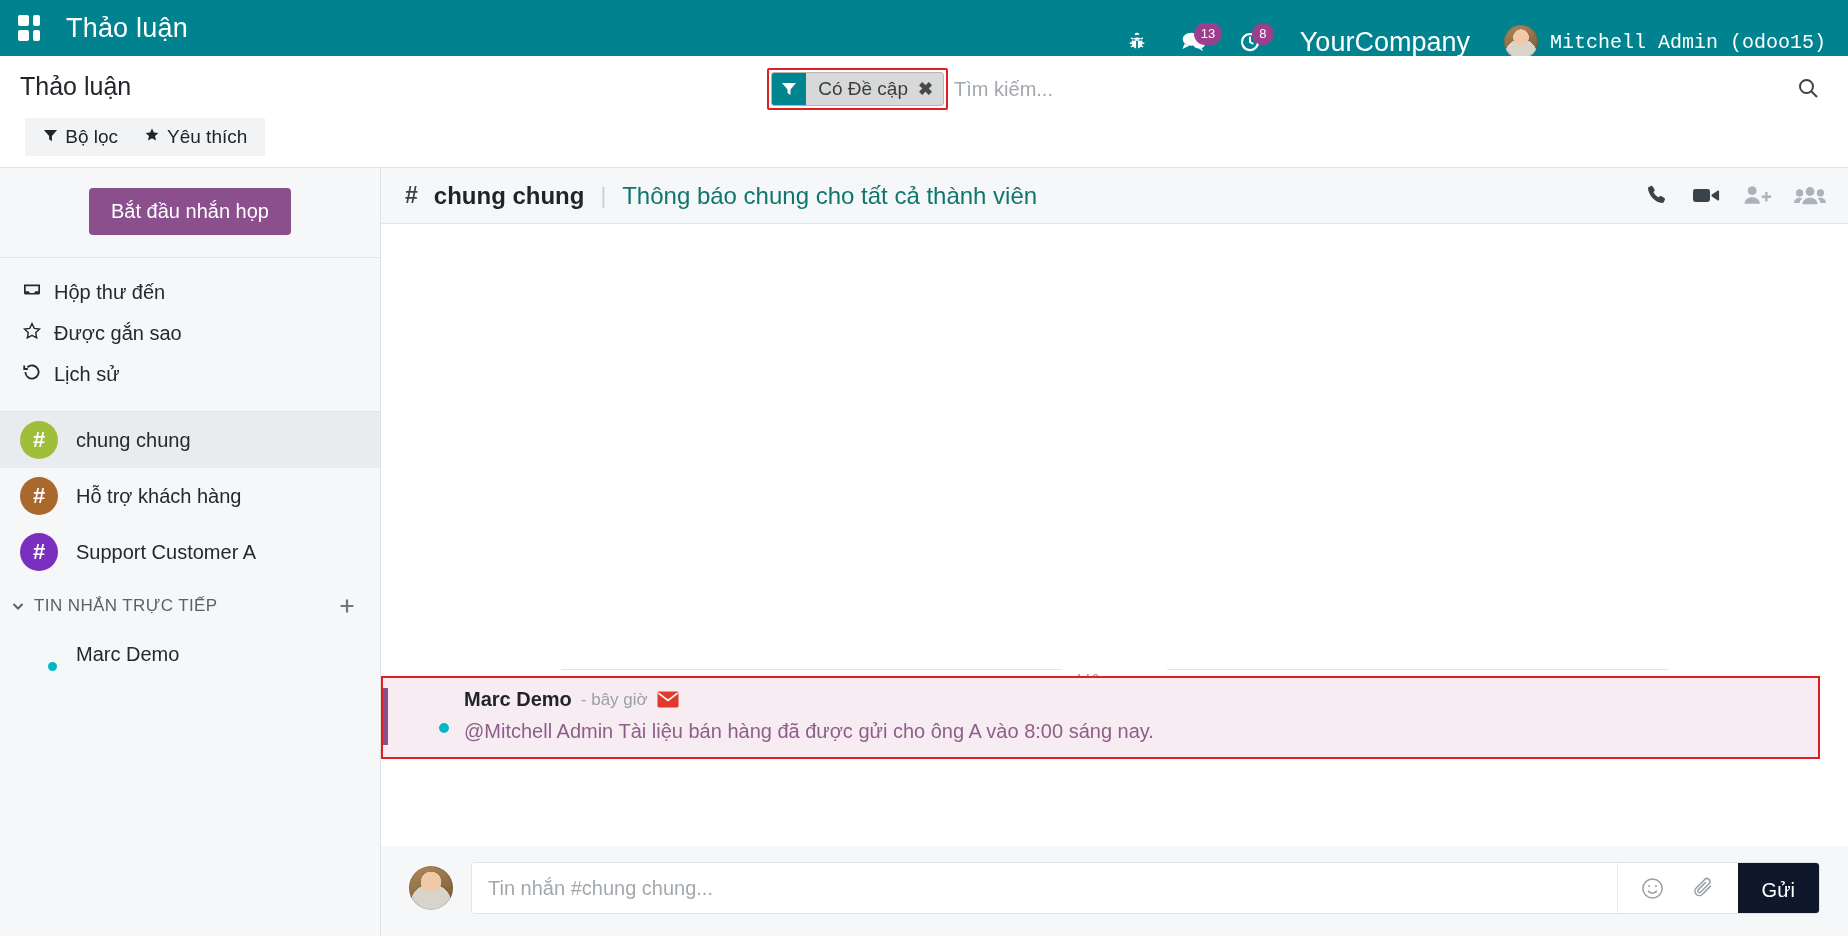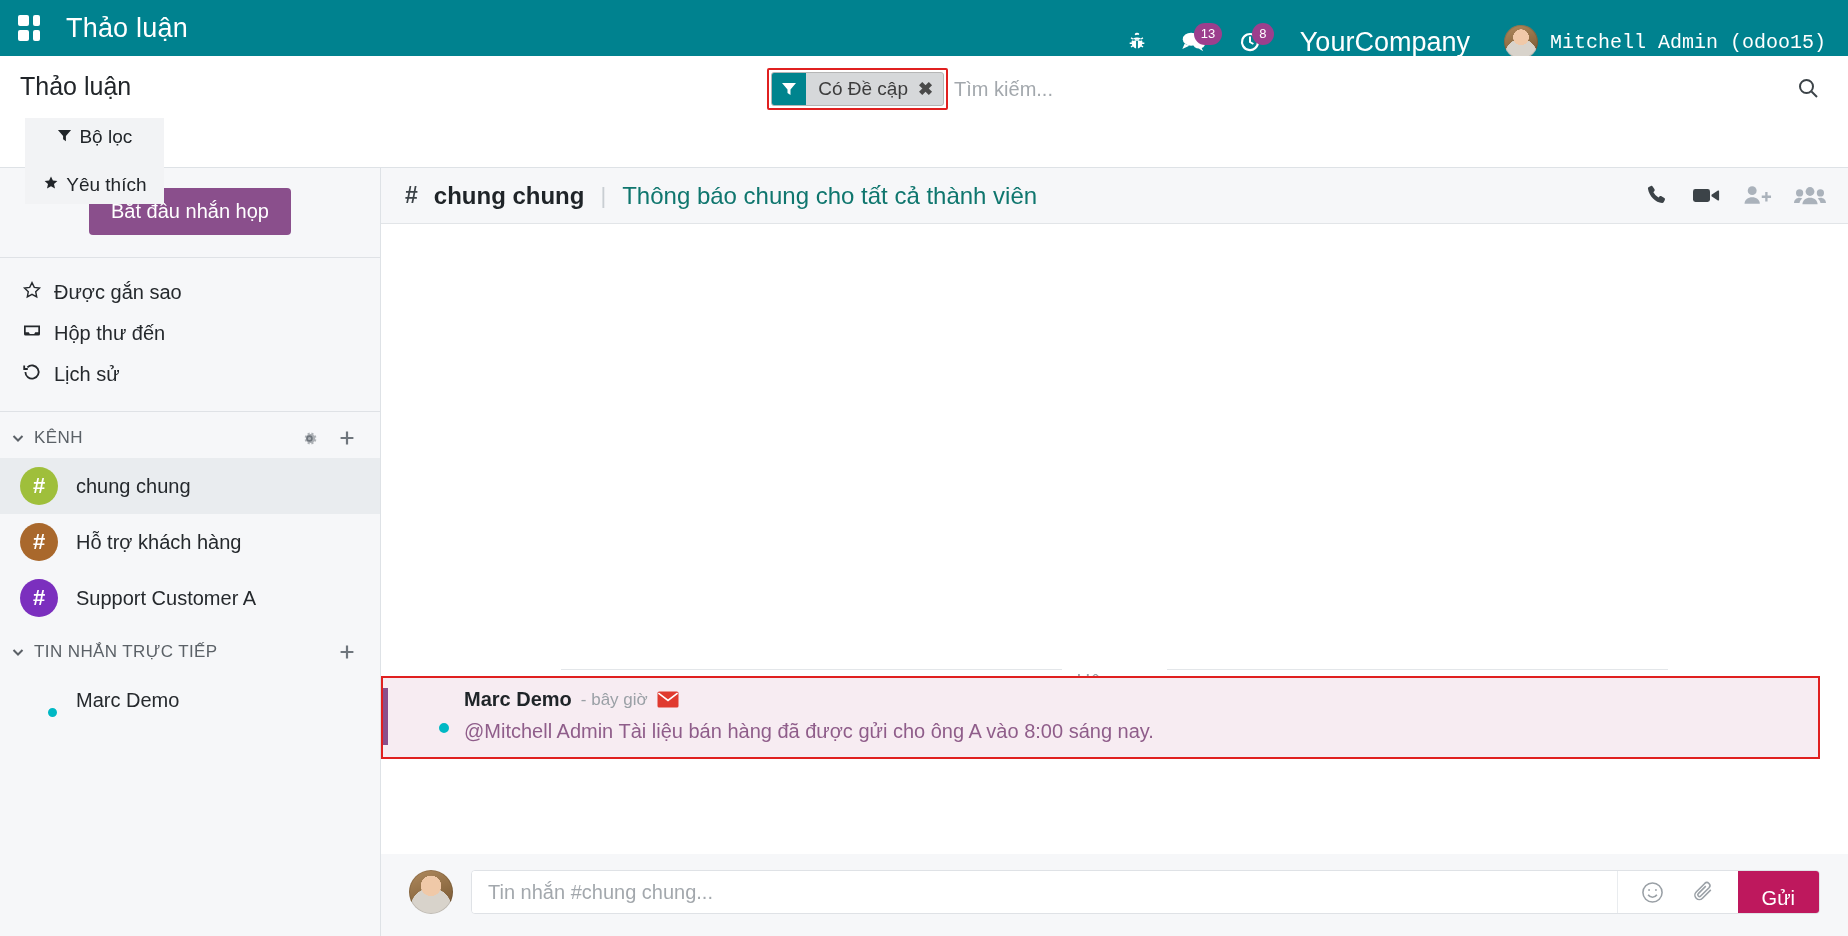--- a/index.html
+++ b/index.html
@@ -184,21 +184,20 @@
     margin-left: 12px;
     margin-top: 8px;
     background: #f2f3f5;
     display: inline-flex;
     align-items: center;
     gap: 26px;
     padding: 8px 18px;
     align-self: flex-start;
     position: relative;
     left: -118px;
-    flex-direction: column;
   }
   .cp-btn {
     display: flex;
     align-items: center;
     gap: 7px;
     font-size: 19px;
     color: #212529;
     cursor: pointer;
     white-space: nowrap;
   }
@@ -421,42 +420,42 @@
     box-shadow: inset 0 0 0 1px rgba(0,0,0,.12);
   }
   .composer-box {
     flex: 1;
     display: flex;
     align-items: stretch;
     background: #ffffff;
     border: 1px solid #dfe2e6;
     border-radius: 4px;
     overflow: hidden;
-    height: 44px;
+    height: 52px;
   }
   .composer-input {
     flex: 1;
     border: none;
     outline: none;
     font-size: 20px;
     padding: 0 16px;
     color: #3c4348;
     font-family: "Liberation Sans", sans-serif;
   }
   .composer-input::placeholder { color: #a3a8ad; }
   .composer-tools {
     display: flex;
     align-items: center;
     gap: 26px;
     padding: 0 22px;
     border-left: 1px solid #e9ecef;
   }
   .composer-tool { cursor: pointer; display: flex; align-items: center; }
   .send-btn {
-    background: #be185d;
+    background: #0f172a;
     color: #ffffff;
     border: none;
     font-size: 20px;
     padding: 16px 24px;
     cursor: pointer;
     font-family: "Liberation Sans", sans-serif;
   }
 </style>
 </head>
 <body>
@@ -555,64 +554,45 @@
 <div class="body-wrap">
 
   <div class="sidebar">
     <div class="sidebar-top">
       <button class="meeting-btn">Bắt đầu nhắn họp</button>
     </div>
 
     <div class="mailbox-list">
       <div class="mailbox-item">
         <span>
+          <svg width="20" height="20" viewBox="0 0 20 20" fill="#25292d">
+            <path d="M2 4.5h16v8.5a1.5 1.5 0 0 1-1.5 1.5h-13A1.5 1.5 0 0 1 2 13V4.5zm1.7 1.7v5.1h3.1l1 1.6h4.4l1-1.6h3.1V6.2H3.7z"></path>
+          </svg>
+        </span>
+        <span>Hộp thư đến</span>
+      </div>
+      <div class="mailbox-item">
+        <span>
           <svg width="20" height="20" viewBox="0 0 20 20" fill="none" stroke="#25292d" stroke-width="1.4">
             <path d="M10 2.6l2.3 4.8 5.2.7-3.8 3.6 1 5.2L10 14.4 5.3 16.9l1-5.2L2.5 8.1l5.2-.7z"></path>
           </svg>
         </span>
         <span>Được gắn sao</span>
-      </div>
-      <div class="mailbox-item">
-        <span>
-          <svg width="20" height="20" viewBox="0 0 20 20" fill="#25292d">
-            <path d="M2 4.5h16v8.5a1.5 1.5 0 0 1-1.5 1.5h-13A1.5 1.5 0 0 1 2 13V4.5zm1.7 1.7v5.1h3.1l1 1.6h4.4l1-1.6h3.1V6.2H3.7z"></path>
-          </svg>
-        </span>
-        <span>Hộp thư đến</span>
       </div>
       <div class="mailbox-item">
         <span>
           <svg width="20" height="20" viewBox="0 0 20 20" fill="none" stroke="#25292d" stroke-width="1.8">
             <path d="M3.4 10a6.6 6.6 0 1 0 2-4.7"></path>
             <path d="M2.2 3.4v3.6h3.6"></path>
           </svg>
         </span>
         <span>Lịch sử</span>
       </div>
     </div>
 
-    <div class="section-head">
-      <span class="section-caret">
-        <svg width="16" height="16" viewBox="0 0 16 16" fill="none" stroke="#5b6167" stroke-width="2">
-          <path d="M3.5 6l4.5 4.5L12.5 6"></path>
-        </svg>
-      </span>
-      <span class="section-title">KÊNH</span>
-      <span class="section-action">
-        <svg width="19" height="19" viewBox="0 0 20 20" fill="#6f767d">
-          <path d="M10 6.6A3.4 3.4 0 1 0 10 13.4 3.4 3.4 0 0 0 10 6.6zm0 5.1a1.7 1.7 0 1 1 0-3.4 1.7 1.7 0 0 1 0 3.4z"></path>
-          <path d="M17.3 11.2l-1.4-.5a6 6 0 0 0 0-1.4l1.4-.5-.9-2.2-1.4.5a6 6 0 0 0-1-1l.5-1.4-2.2-.9-.5 1.4a6 6 0 0 0-1.4 0l-.5-1.4-2.2.9.5 1.4a6 6 0 0 0-1 1l-1.4-.5-.9 2.2 1.4.5a6 6 0 0 0 0 1.4l-1.4.5.9 2.2 1.4-.5a6 6 0 0 0 1 1l-.5 1.4 2.2.9.5-1.4a6 6 0 0 0 1.4 0l.5 1.4 2.2-.9-.5-1.4a6 6 0 0 0 1-1l1.4.5.9-2.2z" opacity=".55"></path>
-        </svg>
-      </span>
-      <span class="section-action">
-        <svg width="20" height="20" viewBox="0 0 20 20" fill="none" stroke="#6f767d" stroke-width="2.2">
-          <path d="M10 3.6v12.8M3.6 10h12.8"></path>
-        </svg>
-      </span>
-    </div>
 
     <div class="channel-item active">
       <span class="hash-circle" style="background:#9fbf3b">#</span>
       <span>chung chung</span>
     </div>
     <div class="channel-item">
       <span class="hash-circle" style="background:#a9682c">#</span>
       <span>Hỗ trợ khách hàng</span>
     </div>
     <div class="channel-item">

